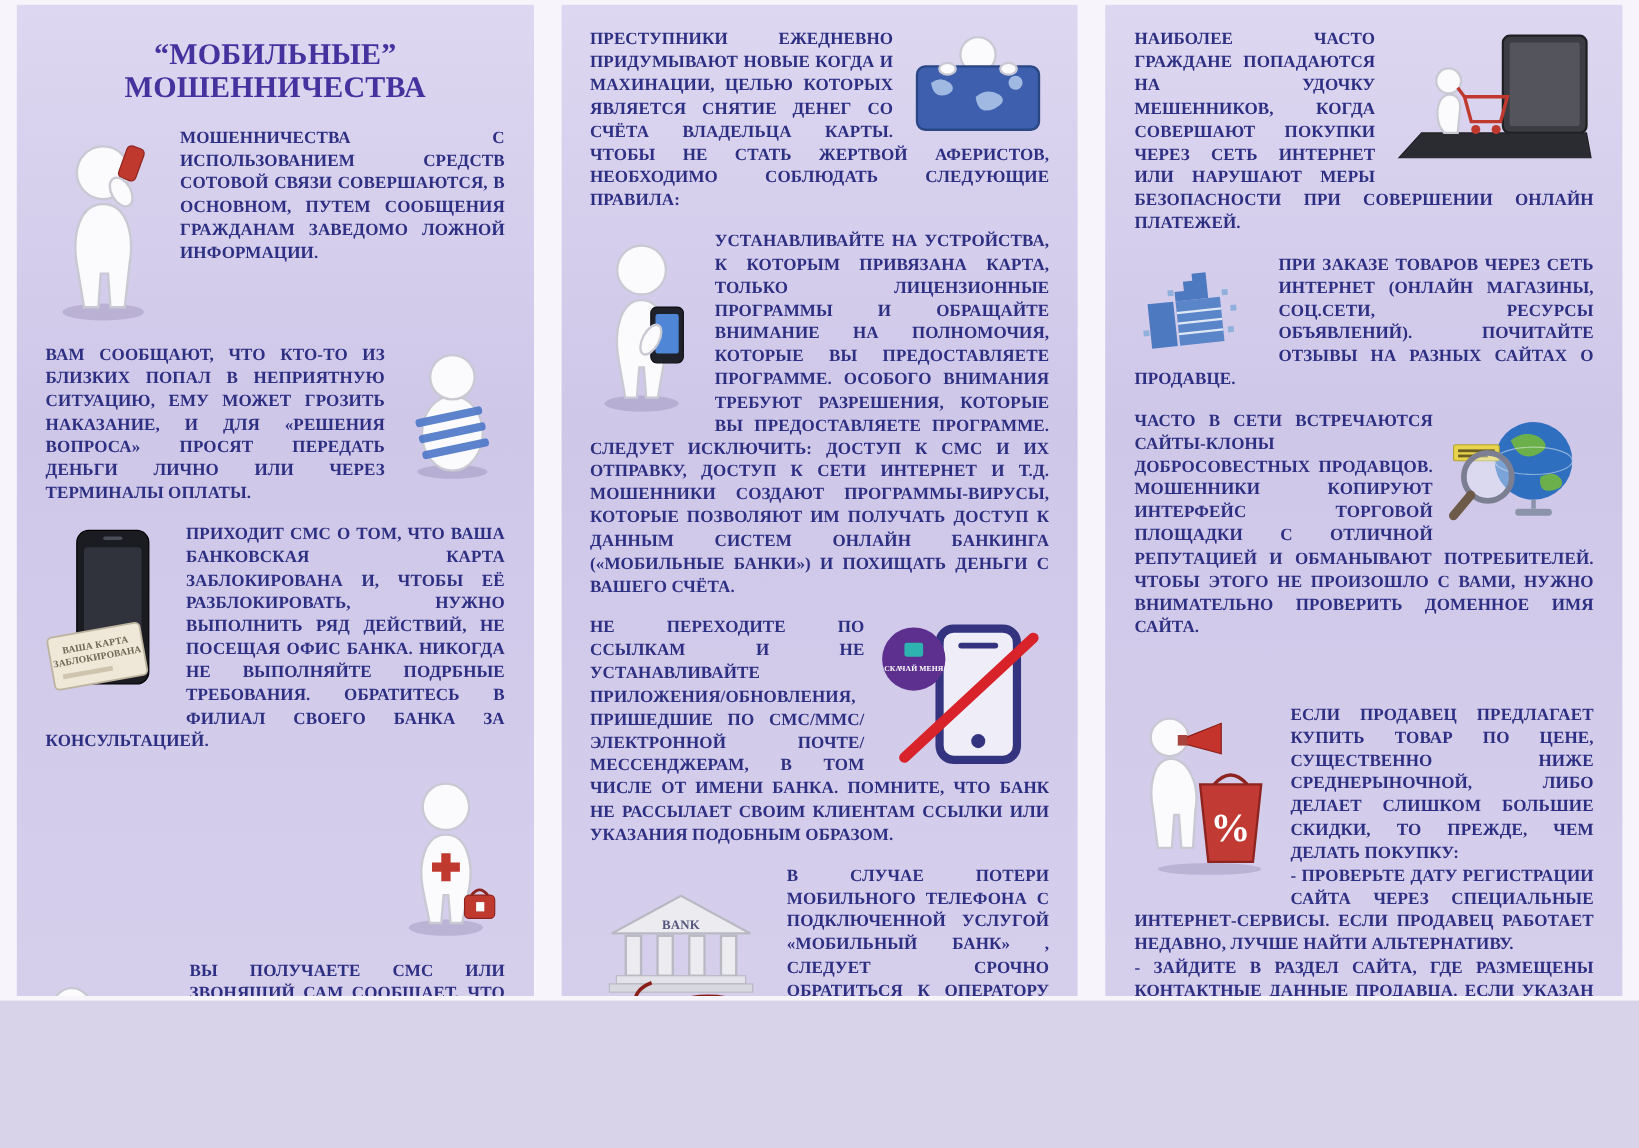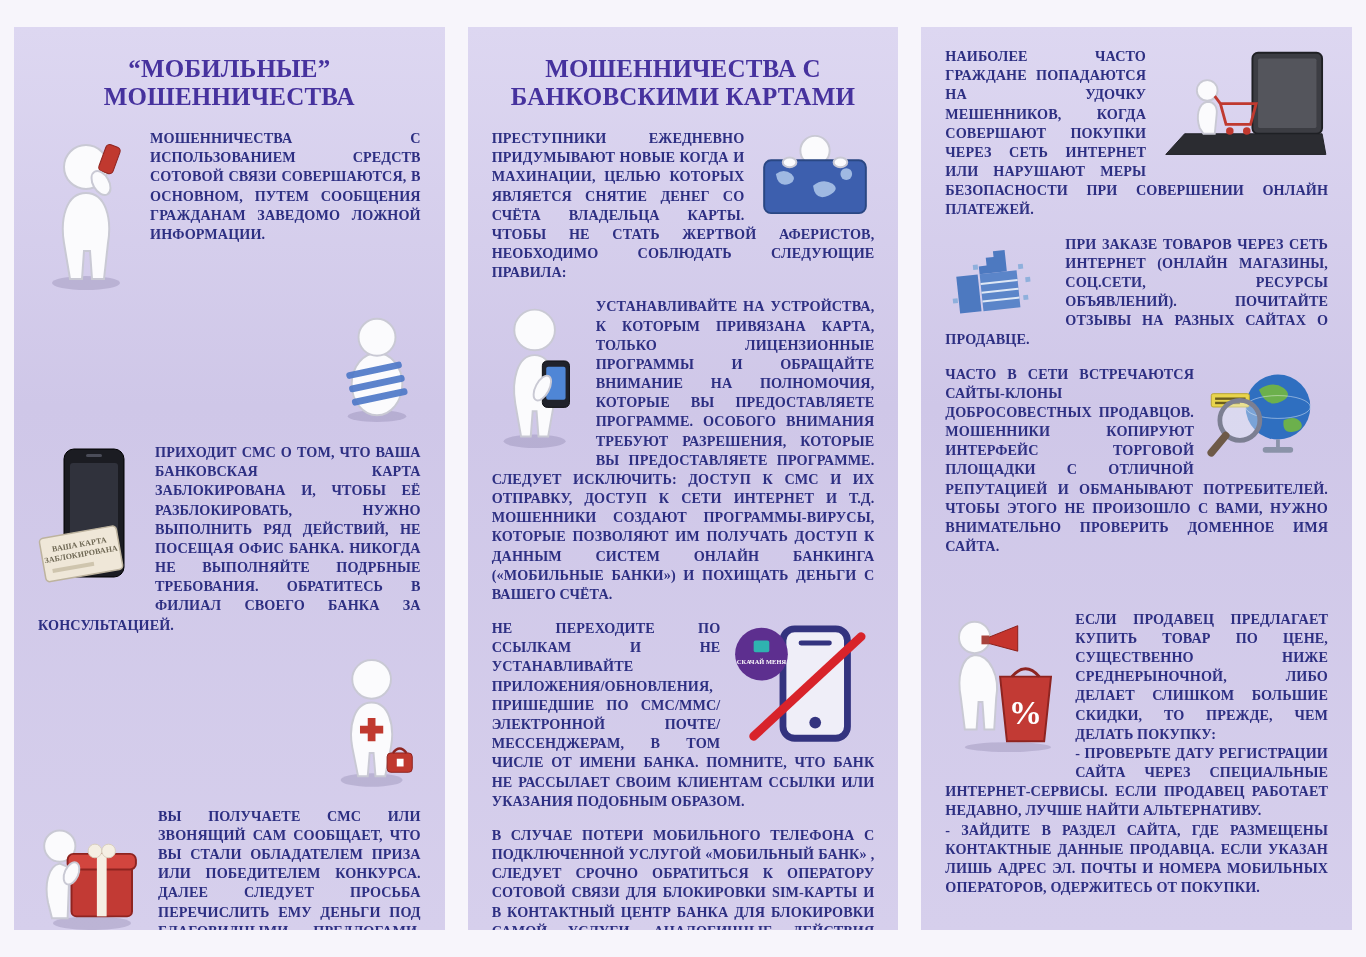--- a/index.html
+++ b/index.html
@@ -1,17 +1,17 @@
 <!DOCTYPE html>
 <html><head>
 <meta charset="utf-8">
 <style>
   html,body{margin:0;padding:0;background:#d9d3ea;}
-  .page{width:1366px;height:957px;margin:0 auto;background:#f7f5fb;display:flex;gap:23px;
-        padding:27px 14px;box-sizing:border-box;overflow:hidden;}
+  .page{width:1366px;height:834px;margin:0 auto;background:#f7f5fb;display:flex;gap:23px;
+        padding:4px 14px;box-sizing:border-box;overflow:hidden;}
   .panel{flex:1;background:linear-gradient(180deg,#ddd7f1 0%,#cfc7e8 42%,#d6cfec 100%);
          padding:20px 24px;box-sizing:border-box;overflow:hidden;}
   .title{font-family:"Liberation Serif","DejaVu Serif",serif;font-weight:bold;font-size:25px;
          line-height:1.12;color:#46329e;text-align:center;margin:8px 0 18px;letter-spacing:.2px;}
   .para{font-family:"Liberation Serif","DejaVu Serif",serif;font-weight:bold;font-size:14.2px;
         line-height:1.35;color:#2d2f82;text-align:justify;margin:0 0 15px;display:flow-root;
         letter-spacing:.1px;}
   .para.center{}
   .para.preline{white-space:pre-line;}
   .fig{display:block;}
@@ -47,20 +47,21 @@
           <ellipse cx="45" cy="107" rx="30" ry="6" fill="rgba(70,60,110,.18)"></ellipse>
           <ellipse class="wfig" cx="45" cy="74" rx="26" ry="32"></ellipse>
           <circle class="wfig" cx="45" cy="26" r="19"></circle>
           <g fill="#4f79c8" opacity=".92" transform="rotate(-12 45 74)">
             <rect x="16" y="56" width="58" height="7" rx="3"></rect>
             <rect x="16" y="70" width="58" height="7" rx="3"></rect>
             <rect x="16" y="84" width="58" height="7" rx="3"></rect>
           </g>
         </svg>
       </span>
+      <span>ВАМ СООБЩАЮТ, ЧТО КТО-ТО ИЗ БЛИЗКИХ ПОПАЛ В НЕПРИЯТНУЮ СИТУАЦИЮ, ЕМУ МОЖЕТ ГРОЗИТЬ НАКАЗАНИЕ, И ДЛЯ «РЕШЕНИЯ ВОПРОСА» ПРОСЯТ ПЕРЕДАТЬ ДЕНЬГИ ЛИЧНО ИЛИ ЧЕРЕЗ ТЕРМИНАЛЫ ОПЛАТЫ.</span>
     </div>
 
     <div class="para">
       <span class="fig fig-left">
         <svg width="105" height="150" viewBox="0 0 105 150">
           <rect x="26" y="4" width="60" height="128" rx="10" fill="#1b1c22" stroke="#000"></rect>
           <rect x="32" y="18" width="48" height="98" rx="3" fill="#30323c"></rect>
           <rect x="48" y="9" width="16" height="3" rx="1.5" fill="#4a4c58"></rect>
           <circle cx="56" cy="124" r="5" fill="#4a4c58"></circle>
           <g transform="rotate(-10 48 108)">
@@ -101,21 +102,20 @@
           <circle cx="72" cy="43" r="7" fill="#f5efe3" stroke="#d8cfbc"></circle>
           <ellipse class="wfig" cx="34" cy="66" rx="7" ry="12" transform="rotate(24 34 66)"></ellipse>
         </svg>
       </span>
       <span>ВЫ ПОЛУЧАЕТЕ СМС ИЛИ ЗВОНЯЩИЙ САМ СООБЩАЕТ, ЧТО ВЫ СТАЛИ ОБЛАДАТЕЛЕМ ПРИЗА ИЛИ ПОБЕДИТЕЛЕМ КОНКУРСА. ДАЛЕЕ СЛЕДУЕТ ПРОСЬБА ПЕРЕЧИСЛИТЬ ЕМУ ДЕНЬГИ ПОД БЛАГОВИДНЫМИ ПРЕДЛОГАМИ, КАК ГАРАНТИЮ ТОГО, ЧТО НАГРАДА ПОПАДЁТ ИМЕННО К ВАМ.</span>
     </div>
 
   </section>
 
   <section class="panel">
-    <h1 class="title">МОШЕННИЧЕСТВА С БАНКОВСКИМИ КАРТАМИ</h1>
 
     <div class="para">
       <span class="fig fig-right">
         <svg width="118" height="88" viewBox="0 0 120 90">
           <circle class="wfig" cx="60" cy="20" r="15"></circle>
           <rect x="8" y="30" width="104" height="54" rx="7" fill="#3d5fae" stroke="#2a4783" stroke-width="2"></rect>
           <path d="M20 44 q8 -6 16 0 q6 6 -2 10 q-12 4 -14 -10z" fill="#9fb9e2"></path>
           <path d="M58 56 q10 -8 20 -2 q8 6 -4 12 q-14 6 -16 -10z" fill="#9fb9e2"></path>
           <circle cx="92" cy="44" r="6" fill="#9fb9e2"></circle>
           <ellipse class="wfig" cx="34" cy="32" rx="7" ry="5"></ellipse>
@@ -148,20 +148,39 @@
           <circle cx="30" cy="34" r="27" fill="#5d2f8f"></circle>
           <rect x="22" y="20" width="16" height="12" rx="2" fill="#2fb3b0"></rect>
           <text x="30" y="44" text-anchor="middle" font-size="6.5" font-weight="bold" fill="#ffffff">СКАЧАЙ МЕНЯ</text>
           <line x1="22" y1="118" x2="132" y2="16" stroke="#d8232a" stroke-width="9" stroke-linecap="round"></line>
         </svg>
       </span>
       <span>НЕ ПЕРЕХОДИТЕ ПО ССЫЛКАМ И НЕ УСТАНАВЛИВАЙТЕ ПРИЛОЖЕНИЯ/ОБНОВЛЕНИЯ, ПРИШЕДШИЕ ПО СМС/ММС/ЭЛЕКТРОННОЙ ПОЧТЕ/МЕССЕНДЖЕРАМ, В ТОМ ЧИСЛЕ ОТ ИМЕНИ БАНКА. ПОМНИТЕ, ЧТО БАНК НЕ РАССЫЛАЕТ СВОИМ КЛИЕНТАМ ССЫЛКИ ИЛИ УКАЗАНИЯ ПОДОБНЫМ ОБРАЗОМ.</span>
     </div>
 
     <div class="para">
+      <span class="fig fig-left">
+        <svg width="152" height="142" viewBox="0 0 155 145">
+          <ellipse cx="100" cy="140" rx="42" ry="4" fill="rgba(70,60,110,.15)"></ellipse>
+          <path d="M18 56 L77 24 L136 56 Z" fill="#ececf0" stroke="#b9b9c4" stroke-width="2"></path>
+          <text x="77" y="52" text-anchor="middle" font-size="11" font-weight="bold" fill="#55557d">BANK</text>
+          <g fill="#ececf0" stroke="#b9b9c4" stroke-width="2">
+            <rect x="30" y="58" width="13" height="34"></rect>
+            <rect x="57" y="58" width="13" height="34"></rect>
+            <rect x="84" y="58" width="13" height="34"></rect>
+            <rect x="111" y="58" width="13" height="34"></rect>
+          </g>
+          <rect x="22" y="92" width="110" height="7" fill="#e2e2e8" stroke="#b9b9c4"></rect>
+          <rect x="16" y="99" width="122" height="7" fill="#d8d8e0" stroke="#b9b9c4"></rect>
+          <path d="M66 128 C34 128 30 106 52 98" fill="none" stroke="#8a1f19" stroke-width="3"></path>
+          <ellipse cx="100" cy="124" rx="36" ry="15" fill="#c5342c" stroke="#8a1f19" stroke-width="2"></ellipse>
+          <path d="M100 110 v9" stroke="#fff" stroke-width="2"></path>
+          <path d="M72 122 q28 -18 56 0" fill="none" stroke="#8a1f19" stroke-width="1.5"></path>
+        </svg>
+      </span>
       <span>В СЛУЧАЕ ПОТЕРИ МОБИЛЬНОГО ТЕЛЕФОНА С ПОДКЛЮЧЕННОЙ УСЛУГОЙ «МОБИЛЬНЫЙ БАНК» , СЛЕДУЕТ СРОЧНО ОБРАТИТЬСЯ К ОПЕРАТОРУ СОТОВОЙ СВЯЗИ ДЛЯ БЛОКИРОВКИ SIM-КАРТЫ И В КОНТАКТНЫЙ ЦЕНТР БАНКА ДЛЯ БЛОКИРОВКИ САМОЙ УСЛУГИ. АНАЛОГИЧНЫЕ ДЕЙСТВИЯ НУЖНО ВЫПОЛНИТЬ ПРИ СМЕНЕ НОМЕРА ТЕЛЕФОНА.</span>
     </div>
 
   </section>
 
   <section class="panel">
 
     <div class="para">
       <span class="fig fig-right">
         <svg width="170" height="113" viewBox="0 0 180 120">

